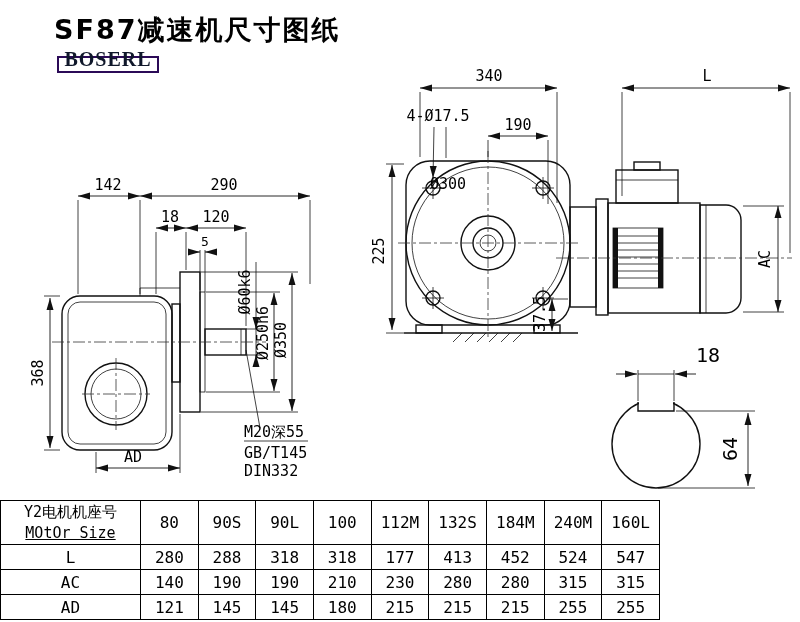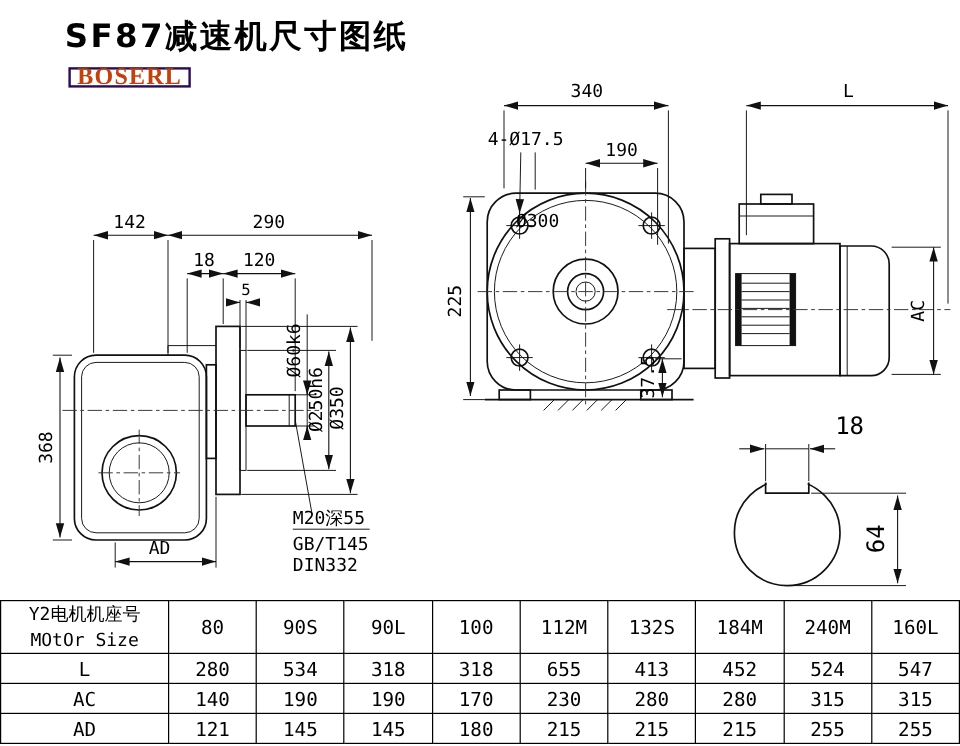--- a/index.html
+++ b/index.html
@@ -1,42 +1,42 @@
 <!DOCTYPE html>
 <html><head>
 <meta charset="utf-8">
 <style>
   *{margin:0;padding:0;box-sizing:border-box}
   html,body{width:800px;height:622px;background:#ffffff;overflow:hidden}
   body{position:relative;font-family:"DejaVu Sans",sans-serif;color:#000}
 
   .title{position:absolute;left:54px;top:12px;font-size:27px;font-weight:bold;letter-spacing:2px;white-space:nowrap}
   .logo{position:absolute;left:57px;top:56px;width:102px;height:17px;border:2px solid #2b0a57;
-        display:flex;align-items:center;justify-content:center;
-        font-family:"Liberation Serif",serif;font-size:20px;font-weight:bold;color:#c2410c;letter-spacing:1px}
+        display:flex;align-items:flex-end;justify-content:center;
+        font-family:"Liberation Serif",serif;font-size:20px;font-weight:bold;color:#0f172a;letter-spacing:1px}
 
   svg.drawing{position:absolute;left:0;top:0}
 
   
   .o{fill:none;stroke:#111;stroke-width:1.4}
   .t{fill:none;stroke:#111;stroke-width:0.8}
   .d{fill:none;stroke:#111;stroke-width:0.9}
   .c{fill:none;stroke:#333;stroke-width:0.8;stroke-dasharray:12 3 3 3}
   .dim{font-family:"DejaVu Sans Mono",monospace;font-size:15px;fill:#000}
   .dimS{font-size:13px}
   .dimL{font-size:20px}
 
   
-  table.dims-table{position:absolute;left:0;top:500px;width:800px;border-collapse:collapse;table-layout:fixed;
+  table.dims-table{position:absolute;left:0;top:500px;width:660px;border-collapse:collapse;table-layout:fixed;
         font-family:"DejaVu Sans Mono","DejaVu Sans",monospace;font-size:16px;text-align:center}
   table.dims-table td{border:1.5px solid #000;padding:0;vertical-align:middle;background:#fff}
   table.dims-table tr.hrow td{height:44px}
   table.dims-table tr.drow td{height:25px}
   .hcell{font-size:15px;line-height:1.35}
-  .u{}
+  .u{text-decoration:underline}
 </style>
 </head>
 <body>
 
 <div class="title">SF87减速机尺寸图纸</div>
 <div class="logo">
   <span>BOSERL</span>
 </div>
 
 <svg class="drawing" width="800" height="500" viewBox="0 0 800 500">
@@ -255,35 +255,35 @@
       <td>100</td>
       <td>112M</td>
       <td>132S</td>
       <td>184M</td>
       <td>240M</td>
       <td>160L</td>
     </tr>
     <tr class="drow">
       <td>L</td>
       <td>280</td>
-      <td>534</td>
+      <td>288</td>
       <td>318</td>
       <td>318</td>
-      <td>655</td>
+      <td>177</td>
       <td>413</td>
       <td>452</td>
       <td>524</td>
       <td>547</td>
     </tr>
     <tr class="drow">
       <td>AC</td>
       <td>140</td>
       <td>190</td>
       <td>190</td>
-      <td>170</td>
+      <td>210</td>
       <td>230</td>
       <td>280</td>
       <td>280</td>
       <td>315</td>
       <td>315</td>
     </tr>
     <tr class="drow">
       <td>AD</td>
       <td>121</td>
       <td>145</td>

